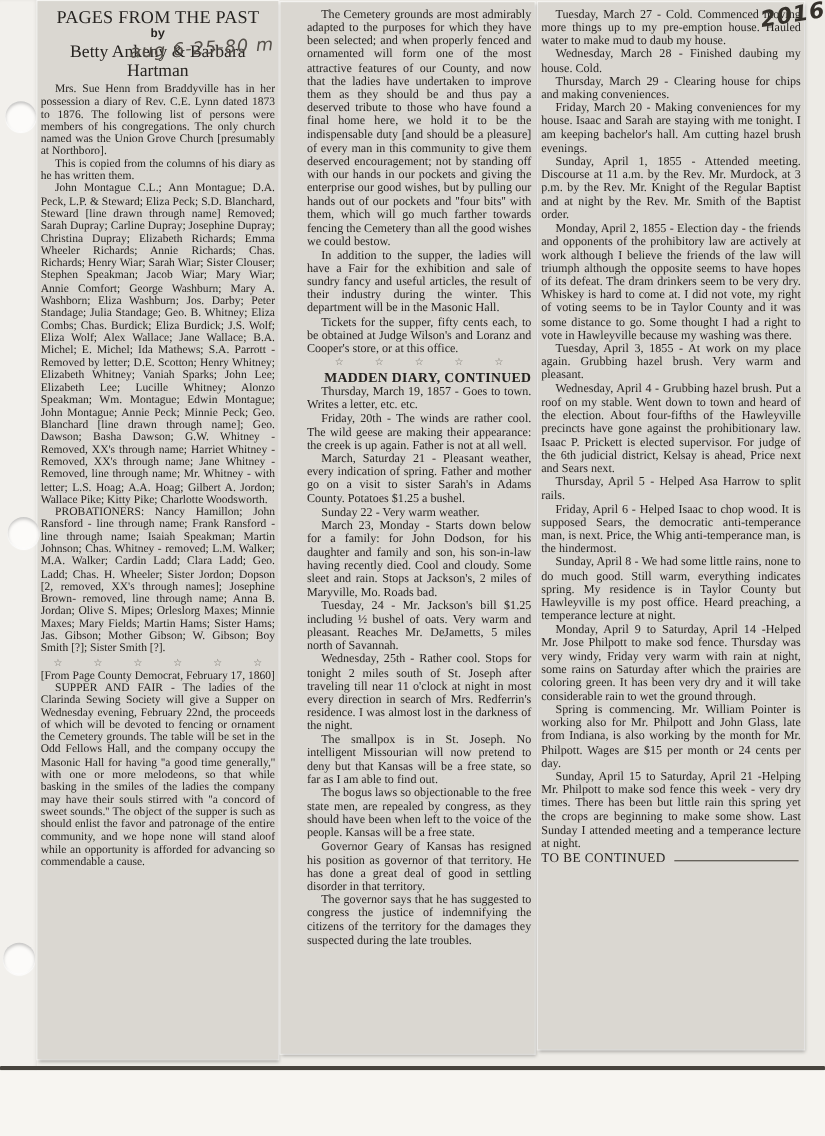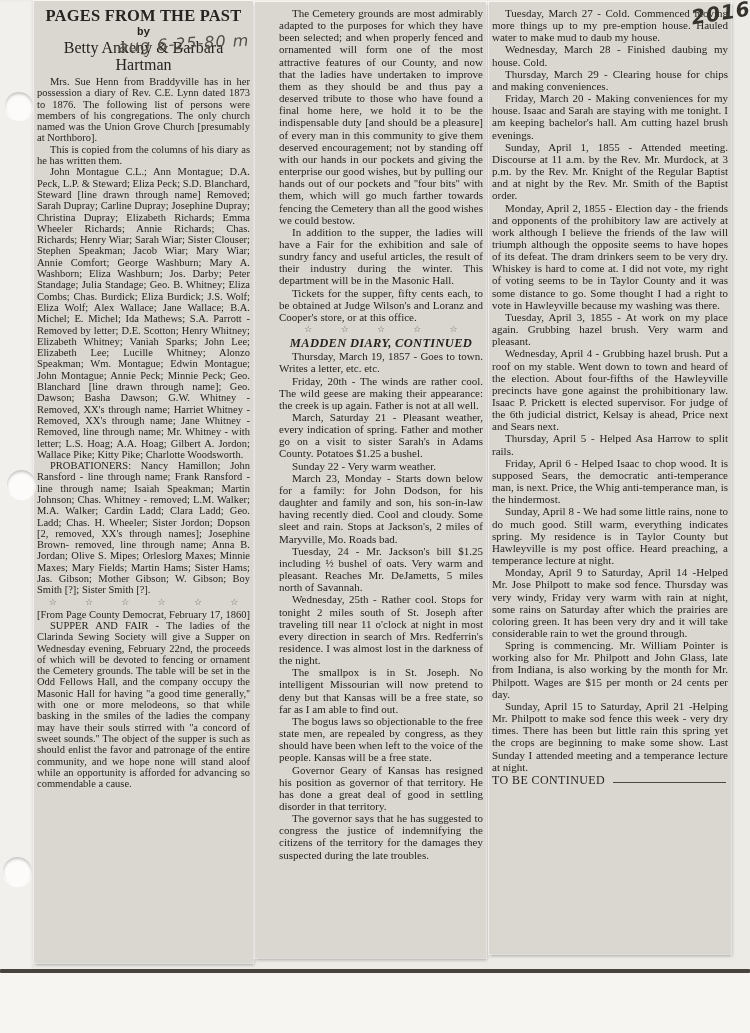--- a/index.html
+++ b/index.html
@@ -25,26 +25,26 @@
     padding:5px 3px 4px 3px;box-sizing:border-box;overflow:hidden;
     box-shadow:0 0 0 1px rgba(255,255,255,0.55), 1px 2px 3px rgba(0,0,0,0.28);
     text-align:justify;
   }
   .col-left{left:34px;top:1px;width:219px;height:962px;font-size:10.5px;line-height:11.3px;}
   .col-mid{left:255px;top:2px;width:231px;height:956px;font-size:11px;line-height:12.15px;padding-left:24px;}
   .col-right{left:489px;top:2px;width:242px;height:952px;font-size:11px;line-height:12.15px;}
   .para{margin:0;text-indent:13px;}
   .para.no-indent{text-indent:0;}
   .stars{height:13px;line-height:13px;color:#716d66;font-size:9px;text-align:center;word-spacing:26px;overflow:hidden;}
-  .subhead{font-weight:bold;font-size:12.5px;letter-spacing:0.3px;margin:1px 0 1px 0;text-align:center;font-style:italic;}
+  .subhead{font-weight:bold;font-size:12.5px;letter-spacing:0.3px;margin:1px 0 1px 0;text-align:right;}
   .continued{display:flex;align-items:flex-end;font-size:12px;letter-spacing:0.4px;margin-top:1px;text-align:left;}
   .continued .rule{flex:1;border-bottom:1.6px solid #4a463f;margin:0 2px 3px 8px;}
   
   .masthead{text-align:center;margin-bottom:3px;}
-  .mast-title{font-weight:bold;font-size:16.5px;line-height:19px;letter-spacing:0.2px;}
+  .mast-title{font-weight:normal;font-size:16.5px;line-height:19px;letter-spacing:0.2px;}
   .mast-by{font-weight:bold;font-size:11px;line-height:14px;font-family:Liberation Mono, monospace;}
   .mast-authors{font-weight:normal;font-size:16px;line-height:17px;}
   
   .handwriting{position:absolute;font-family:"DejaVu Sans",sans-serif;font-style:italic;color:#55504a;pointer-events:none;}
   .hw-note{left:118px;top:34px;font-size:16px;transform:rotate(-3deg);letter-spacing:1px;}
   .hw-year{left:691px;top:1px;font-size:20px;font-weight:bold;color:#35312b;transform:rotate(-9deg);letter-spacing:1px;}
 </style>
 </head>
 <body>
 

